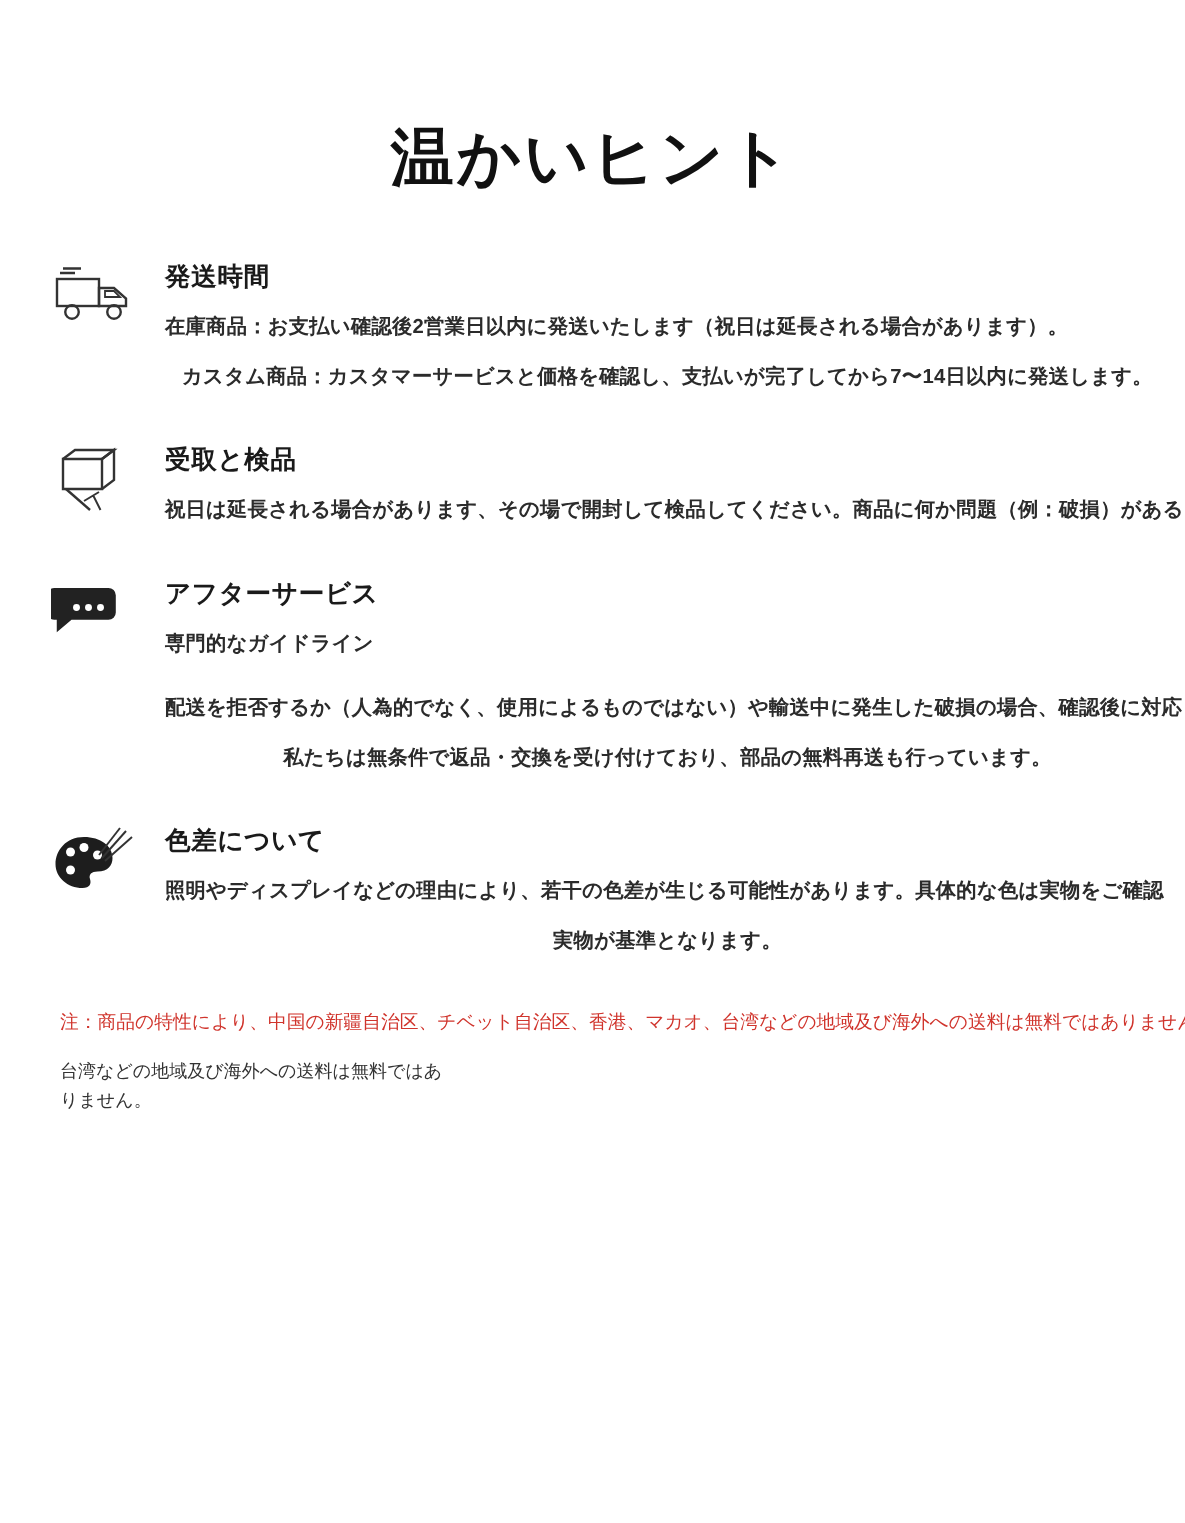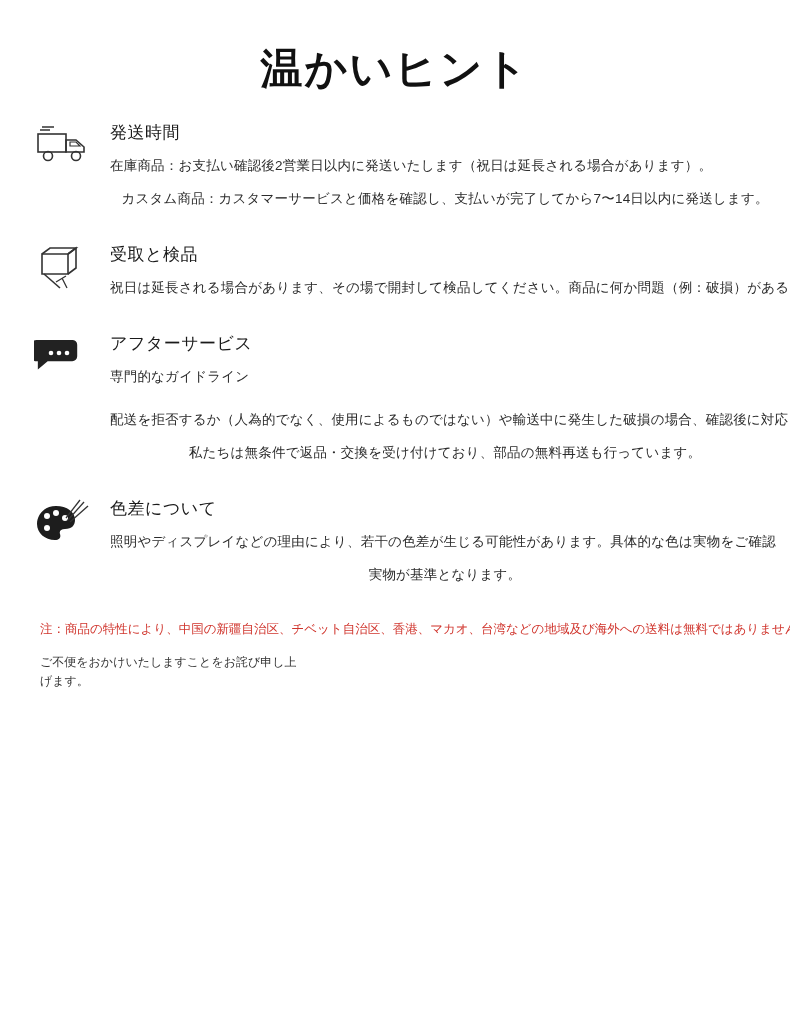--- a/index.html
+++ b/index.html
@@ -21,26 +21,27 @@
     position: relative;
     box-sizing: border-box;
   }
   .title {
     text-align: center;
     font-size: 42px;
     font-weight: bold;
     letter-spacing: 2px;
     color: #111111;
     margin: 0;
-    padding-top: 44px;
+    padding-top: 80px;
     line-height: 1.2;
   }
 
   .sections {
-    margin-top: 28px;
+    margin-top: 44px;
+    font-weight: bold;
   }
 
   .section {
     position: relative;
     padding-left: 110px;
     padding-right: 10px;
     margin-bottom: 34px;
   }
 
   .section-icon {
@@ -185,16 +186,16 @@
       <div class="section-body">
         <p>照明やディスプレイなどの理由により、若干の色差が生じる可能性があります。具体的な色は実物をご確認</p>
         <p class="last">実物が基準となります。</p>
       </div>
     </div>
 
   </div>
 
   <div class="note">
     <p class="note-red">注：商品の特性により、中国の新疆自治区、チベット自治区、香港、マカオ、台湾などの地域及び海外への送料は無料ではありません。</p>
-    <p class="note-gray">ご不便をおかけいたしますことをお詫び申し上げます。</p>
+    <p class="note-gray">台湾などの地域及び海外への送料は無料ではありません。</p>
   </div>
 
 </div>
 
 </body></html>

